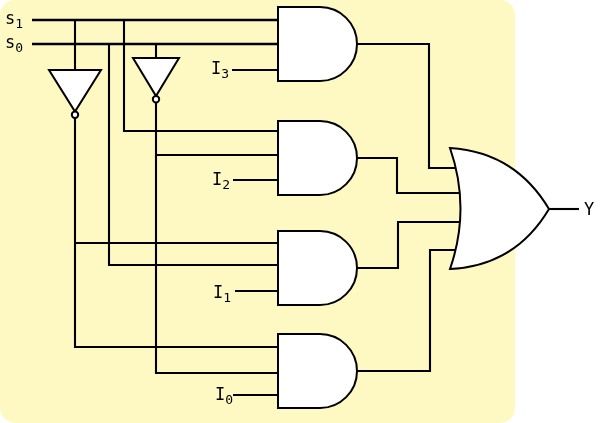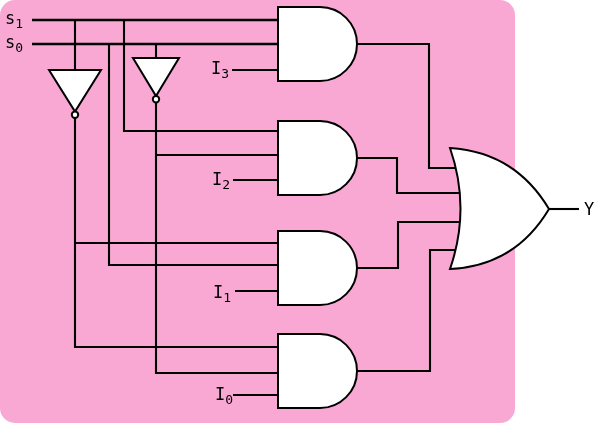--- a/index.html
+++ b/index.html
@@ -8,21 +8,21 @@
     background: #ffffff;
     width: 600px;
     height: 423px;
     overflow: hidden;
     font-family: "DejaVu Sans Mono", monospace;
   }
   .stage {
     position: relative;
     width: 515px;
     height: 423px;
-    background: #f9a8d4;
+    background: #fef9c3;
     border-radius: 15px;
   }
   svg { display: block; }
   .wire {
     fill: none;
     stroke: #000000;
     stroke-width: 2.1;
     stroke-linejoin: miter;
     stroke-linecap: butt;
   }

